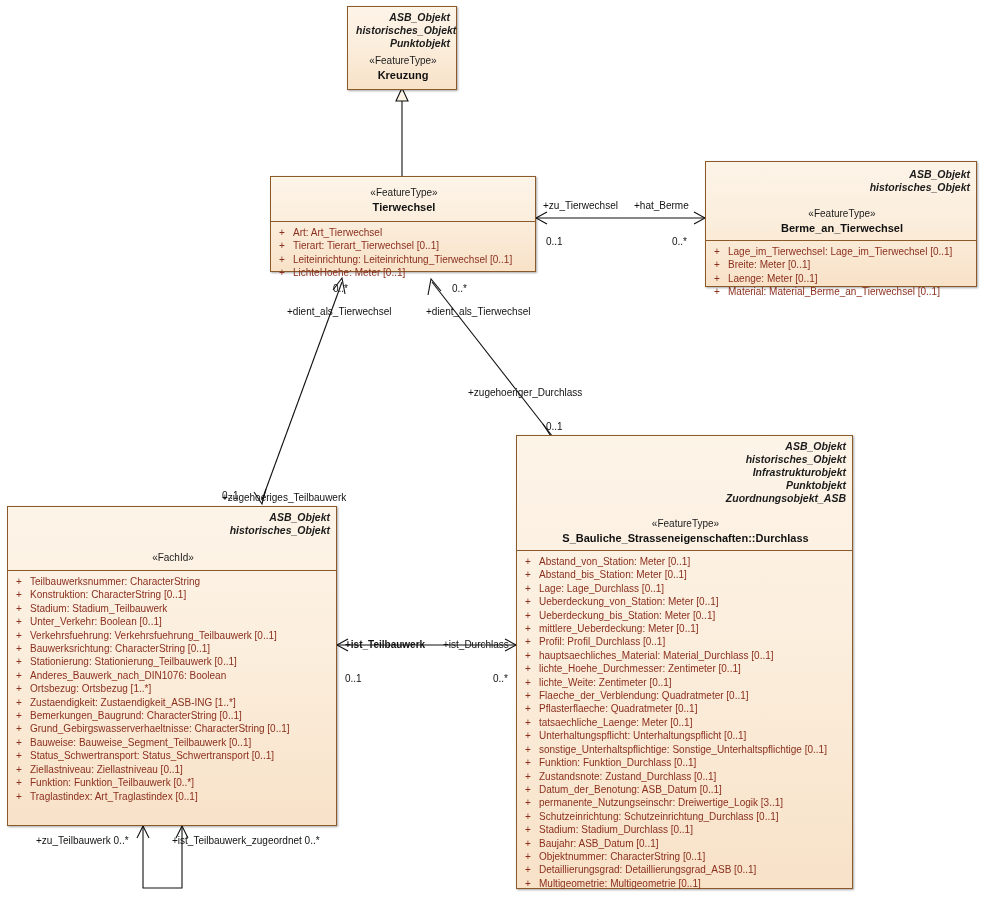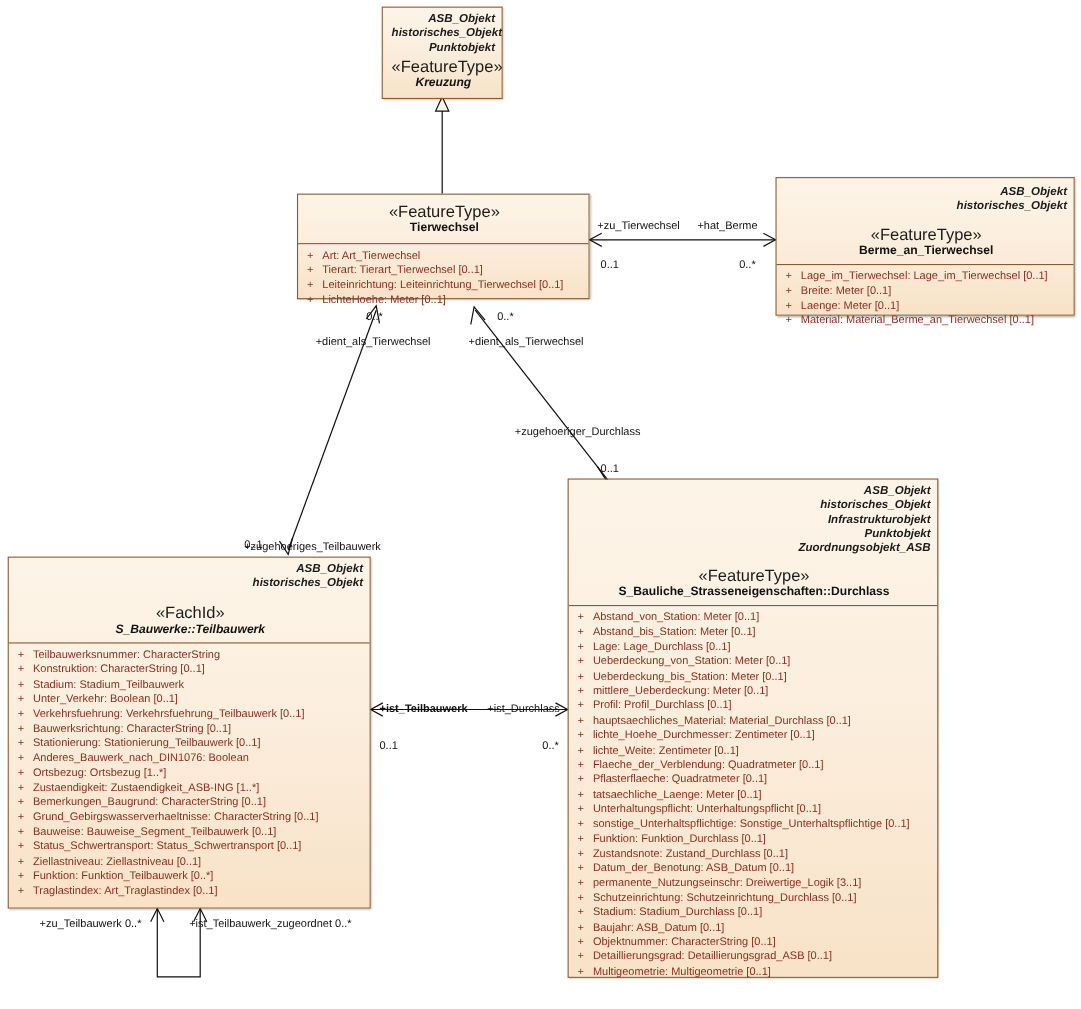--- a/index.html
+++ b/index.html
@@ -7,23 +7,23 @@
        font-family:"Liberation Sans","DejaVu Sans",sans-serif;}
   #stage{position:relative;width:983px;height:917px;}
 
   
   .uml{position:absolute;box-sizing:border-box;border:1px solid #8a5a2b;
        background:linear-gradient(to bottom,#fdf4e8 0%,#fbeedd 45%,#f8e2c8 100%);
        box-shadow:1px 1px 2px rgba(0,0,0,.35);}
   .uml .head{padding:4px 6px 5px 8px;box-sizing:border-box;}
   .uml .sup{font-style:italic;font-weight:bold;text-align:right;font-size:10.5px;
             color:#1b1b1b;line-height:13px;white-space:nowrap;}
-  .uml .stereo{text-align:center;font-size:15px;color:#1b1b1b;line-height:14px;margin-top:4px;}
+  .uml .stereo{text-align:center;font-size:10px;color:#1b1b1b;line-height:14px;margin-top:4px;}
   .uml .cname{text-align:center;font-size:11px;font-weight:bold;color:#111;line-height:14px;}
-  .uml .cname.ital{font-style:italic;}
+  .uml .cname.ital{}
   .uml .divider{border-top:1px solid #8a5a2b;}
   .uml .attrs{padding:4px 0 6px 0;}
   .uml .attr{display:flex;font-size:10px;line-height:13.4px;color:#8b2f1d;white-space:nowrap;}
   .uml .attr .vis{width:22px;text-align:center;flex:0 0 22px;color:#8b2f1d;}
   .uml .attr .txt{padding-right:4px;}
 
   
   .lbl{position:absolute;font-size:10px;color:#111;white-space:nowrap;line-height:12px;}
   .mult{position:absolute;font-size:10px;color:#111;white-space:nowrap;line-height:12px;}
 
@@ -123,21 +123,20 @@
         <span class="txt">Material: Material_Berme_an_Tierwechsel [0..1]</span>
       </div>
     </div>
   </div>
 
   <div class="uml" id="box-teilbauwerk" style="left:7px;top:506px;width:330px;height:320px;">
     <div class="head" style="padding-top:4px;">
       <div class="sup">ASB_Objekt</div>
       <div class="sup">historisches_Objekt</div>
       <div class="stereo" style="margin-top:14px;">«FachId»</div>
-      <div class="cname ital">S_Bauwerke::Teilbauwerk</div>
     </div>
     <div class="divider attrs" id="attrs-teilbauwerk">
         <div class="attr">
           <span class="vis">+</span>
           <span class="txt">Teilbauwerksnummer: CharacterString</span>
         </div>
         <div class="attr">
           <span class="vis">+</span>
           <span class="txt">Konstruktion: CharacterString [0..1]</span>
         </div>

